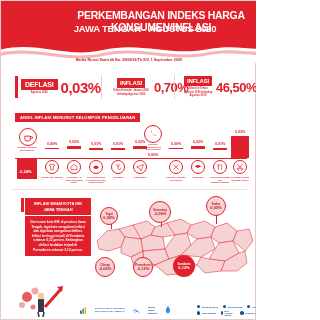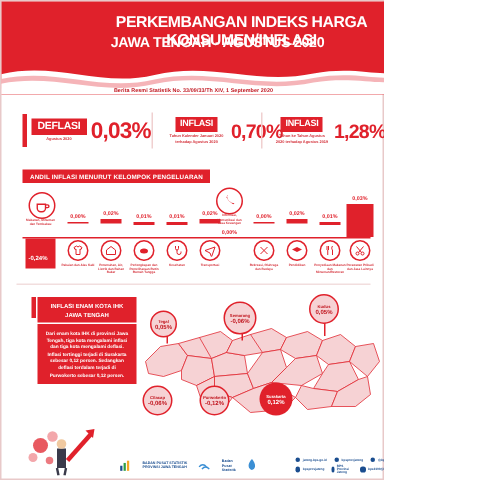--- a/index.html
+++ b/index.html
@@ -165,21 +165,21 @@
         <div class="stat-note">Tahun Kalender Januari 2020 terhadap Agustus 2020</div>
       </div>
       <div class="stat-val sm">0,70%</div>
     </div>
     <div class="stat-div" style="left:173px;"></div>
     <div class="stat" style="left:182px;">
       <div class="stat-lblwrap">
         <div class="stat-tag small">INFLASI</div>
         <div class="stat-note">Tahun ke Tahun Agustus 2020 terhadap Agustus 2019</div>
       </div>
-      <div class="stat-val sm">1,28%</div>
+      <div class="stat-val sm">46,50%</div>
     </div>
   </div>
 
   <div class="andil">
     <div class="andil-hdr">ANDIL INFLASI MENURUT KELOMPOK PENGELUARAN</div>
     <div class="axis"></div>
 
     <div class="bigicon" style="left:18px; top:19px;">
       <svg width="11" height="11" viewBox="0 0 24 24" fill="none" stroke="#e0212b" stroke-width="2">
         <path d="M4 9h12v6a5 5 0 0 1-5 5H9a5 5 0 0 1-5-5z"></path>

